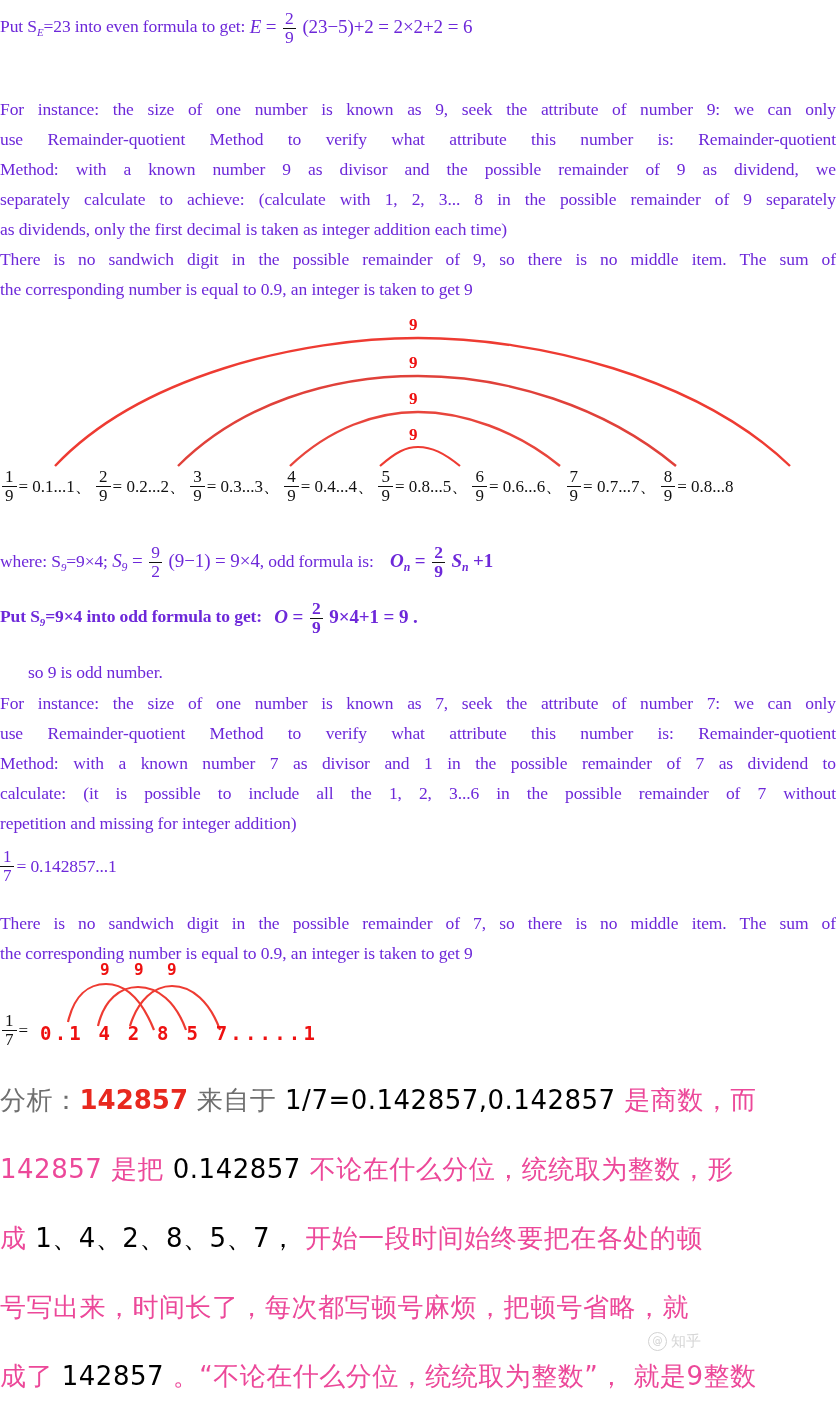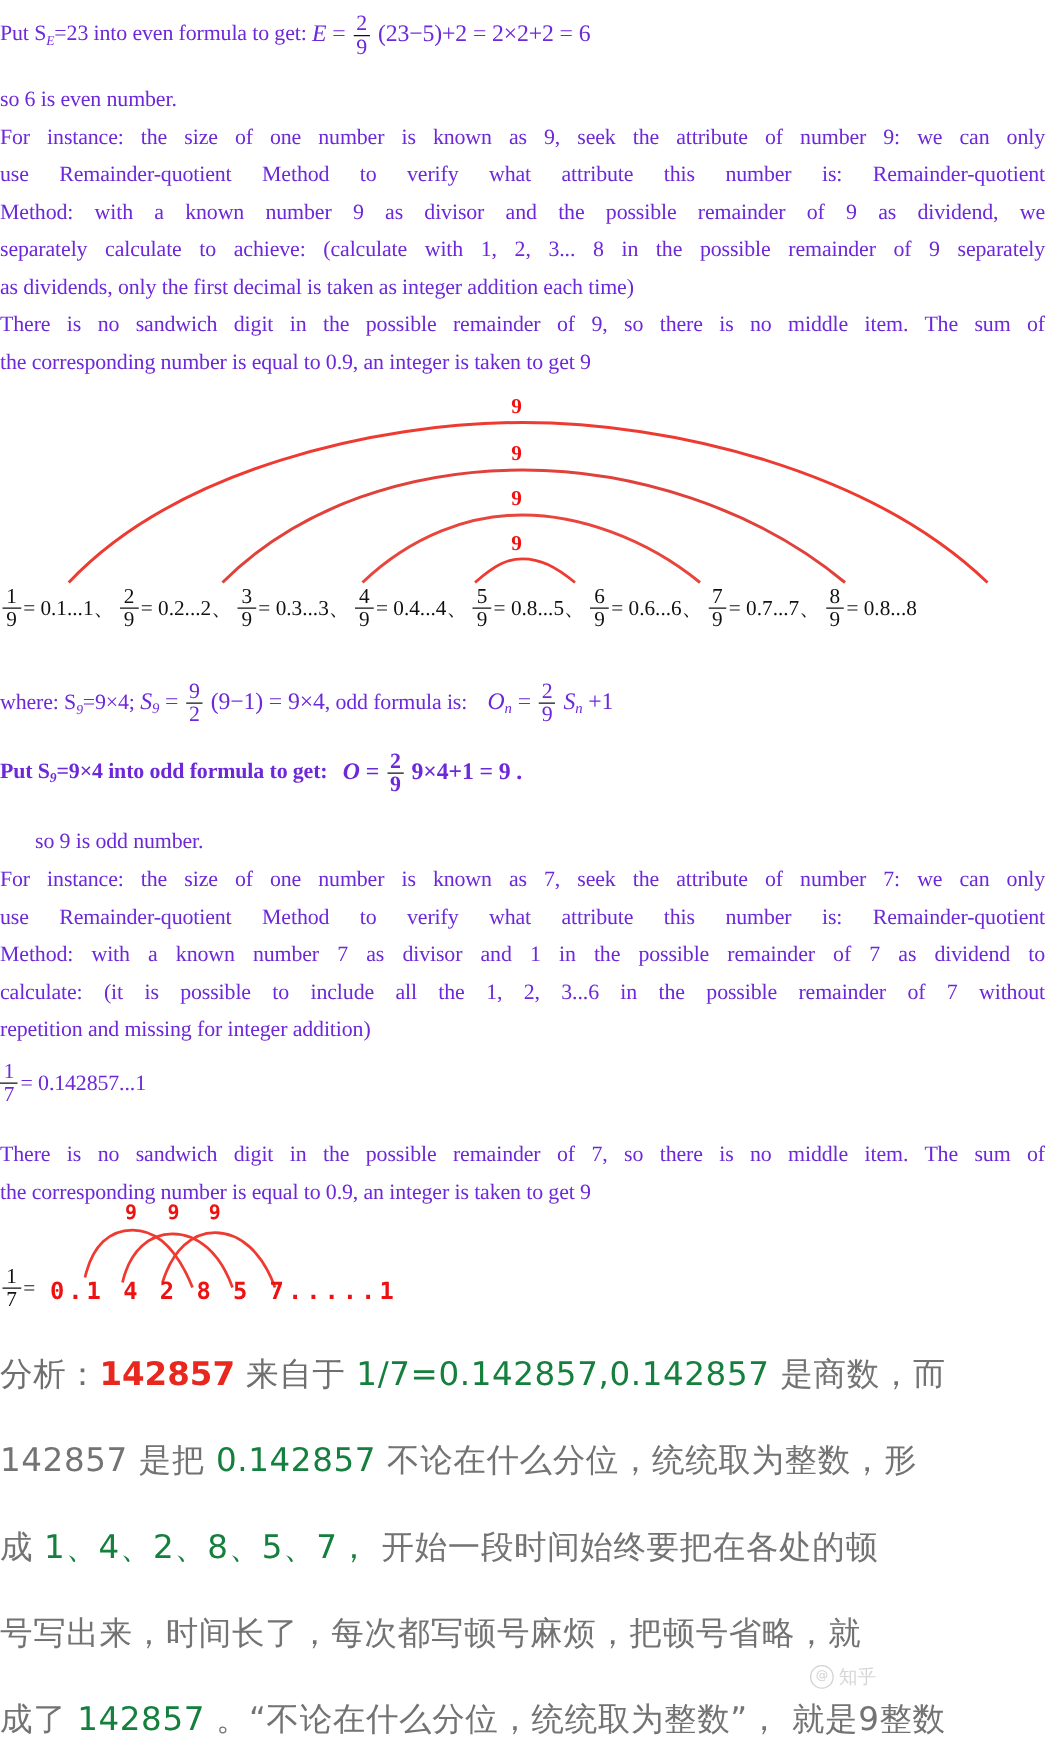--- a/index.html
+++ b/index.html
@@ -138,22 +138,22 @@
     width: 836px;
     font-family: "DejaVu Sans", sans-serif;
     font-size: 26px;
     line-height: 69px;
     color: #9a9a9a;
     letter-spacing: 0.5px;
     white-space: nowrap;
   }
   #analysis .ln { display: block; height: 69px; }
   .cn-dark { color: #6f6f6f; }
-  .cn-mid  { color: #737373; }
-  .cn-light{ color: #15803d; }
+  .cn-mid  { color: #ec4899; }
+  .cn-light{ color: #000000; }
   .cn-red  { color: #e8281e; font-weight: bold; letter-spacing: 0px; }
 
   
   #watermark {
     position: absolute;
     left: 648px;
     top: 1332px;
     width: 180px;
     height: 58px;
     color: #cfcfcf;
@@ -185,21 +185,20 @@
       <span class="var">E</span>
       <span class="up">=</span>
       <span class="frac">
         <span class="num">2</span>
         <span class="den">9</span>
       </span>
       <span class="up">(23−5)+2 = 2×2+2 = 6</span>
     </span>
   </div>
 
-  <div class="abs para nojust" style="left:0px; top:64px; width:836px;">so 6 is even number.</div>
 
   <div class="abs" style="left:0px; top:94px; width:836px;">
     <div class="para justify">For instance:  the size of one number is known as 9, seek the attribute of number 9: we can only</div>
     <div class="para justify">use  Remainder-quotient  Method  to  verify  what  attribute  this  number  is:  Remainder-quotient</div>
     <div class="para justify">Method: with a known number 9 as divisor and the possible remainder of 9 as dividend, we</div>
     <div class="para justify">separately calculate to achieve: (calculate with 1, 2, 3... 8 in the possible remainder of 9 separately</div>
     <div class="para nojust">as dividends, only the first decimal is taken as integer addition each time)</div>
   </div>
 
   <div class="abs" style="left:0px; top:244px; width:836px;">
@@ -281,21 +280,21 @@
     <span>where: S</span><span class="sub">9</span><span>=9×4;</span>
     <span class="math">
       <span class="var">S</span><span class="sub">9</span>
       <span class="up">=</span>
       <span class="frac">
         <span class="num">9</span>
         <span class="den">2</span>
       </span>
       <span class="up">(9−1) = 9×4</span>
     </span><span>, odd formula is:</span>
-    <span class="math" style="margin-left:12px;">
+    <span class="math" style="margin-left:12px;font-weight:bold;">
       <span class="var">O</span><span class="sub">n</span>
       <span class="up">=</span>
       <span class="frac">
         <span class="num">2</span>
         <span class="den">9</span>
       </span>
       <span class="var">S</span><span class="sub">n</span>
       <span class="up">+1</span>
     </span>
   </div>

